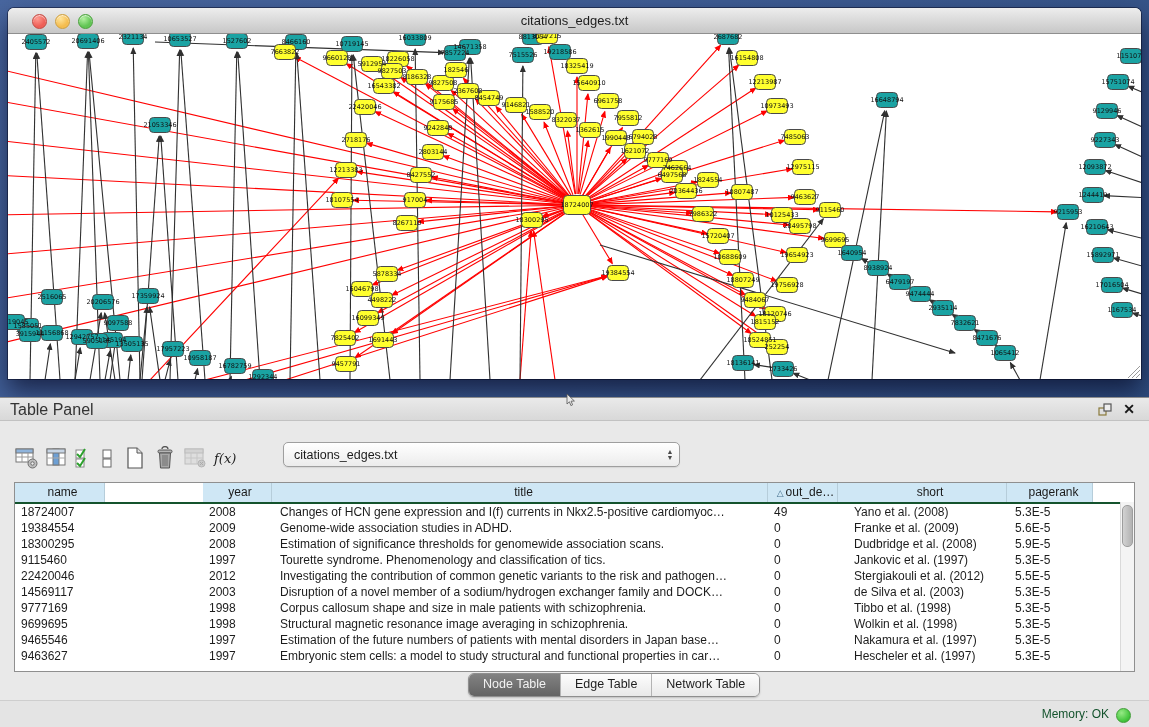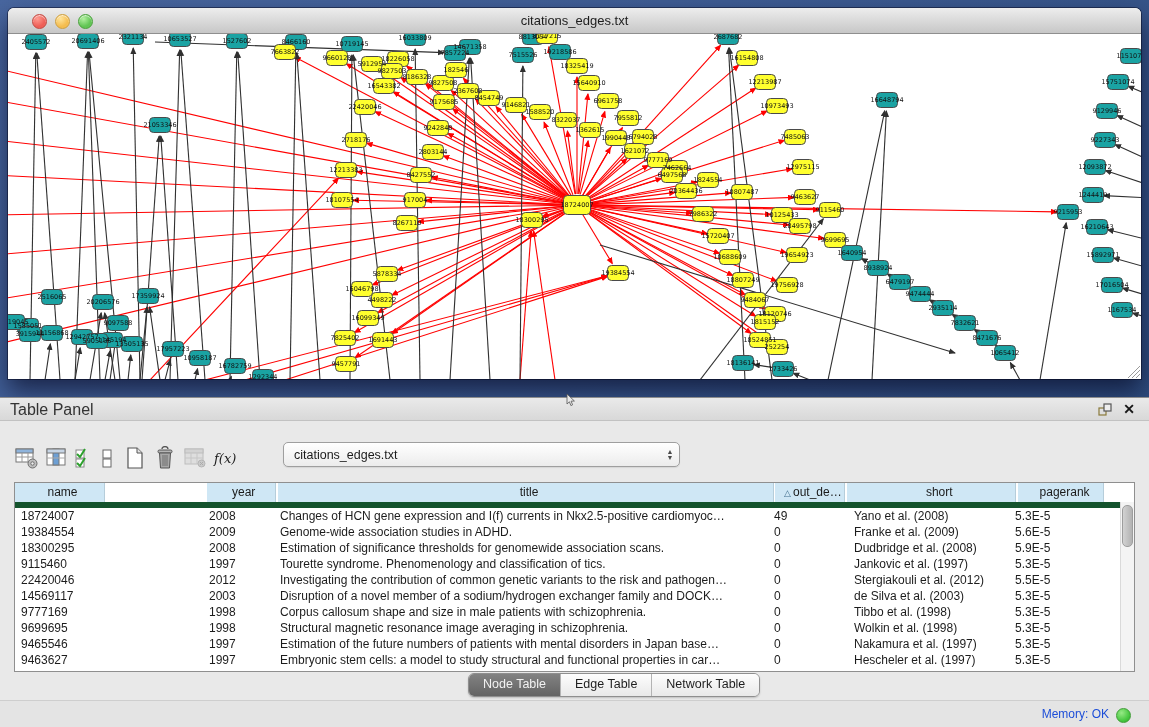--- a/index.html
+++ b/index.html
@@ -40,21 +40,21 @@
   .combo{position:absolute;left:283px;top:21px;width:397px;height:25px;box-sizing:border-box;
     border:1px solid #9f9f9f;border-radius:5px;background:linear-gradient(#ffffff,#ececec);
     display:flex;align-items:center;cursor:pointer;box-shadow:0 1px 1px rgba(0,0,0,.08);}
   .combo .val{flex:1;padding-left:10px;font-size:12.5px;color:#1b1b1b;
     white-space:nowrap;overflow:hidden;}
   .combo .stepper{width:18px;height:100%;display:flex;flex-direction:column;
     align-items:center;justify-content:center;color:#4a4a4a;font-size:7px;line-height:6px;}
   
   .dtable{position:absolute;left:14px;top:61px;width:1121px;height:190px;box-sizing:border-box;
     border:1px solid #8f8f8f;background:#fff;overflow:hidden;}
-  .thead{display:flex;height:19px;border-bottom:6px solid #14532d;justify-content:space-between;}
+  .thead{display:flex;height:19px;border-bottom:2px solid #14532d;}
   .thead>div{box-sizing:border-box;background:#cfe7f5;border-right:1px solid #b6cdda;
     font-size:12px;color:#1a1a1a;text-align:center;line-height:18px;
     white-space:nowrap;overflow:hidden;cursor:pointer;}
   .thead>div .sort{font-size:9px;color:#44708e;margin-right:2px;}
   .thead>div.filler{background:#fff;border-right:none;cursor:default;}
   .tr{display:flex;height:16px;}
   .tr>div{box-sizing:border-box;font-size:12px;color:#1c1c1c;line-height:16px;
     white-space:nowrap;overflow:hidden;}
   .c1{width:90px;padding-left:6px;} .c2{width:98px;padding-left:6px;margin-top:28px;}
   .c3{width:69px;padding-left:6px;} .c4{width:496px;padding-left:8px;}
@@ -68,21 +68,21 @@
   .tabs{position:absolute;left:428px;top:252px;display:flex;height:22px;
     border:1px solid #8f8f8f;border-radius:6px;overflow:hidden;
     box-shadow:0 1px 2px rgba(0,0,0,.18);margin-left:40px;}
   .tab{padding:0 14px;line-height:21px;font-size:12.5px;color:#1e1e1e;cursor:pointer;
     background:linear-gradient(#fdfdfd,#e9e9e9);}
   .tab + .tab{border-left:1px solid #b3b3b3;}
   .tab.selected{background:linear-gradient(#828282,#636363);color:#f2f2f2;border-left:none;}
   
   .status{position:absolute;left:0;top:700px;width:1149px;height:27px;background:#e4e4e4;
     border-top:1px solid #cecece;box-sizing:border-box;}
-  .status .mem{position:absolute;right:40px;top:0;line-height:26px;font-size:12px;color:#1d4ed8;}
+  .status .mem{position:absolute;right:40px;top:0;line-height:26px;font-size:12px;color:#14532d;}
   .status .dot{position:absolute;right:18px;top:7px;width:13px;height:13px;border-radius:50%;
     background:radial-gradient(circle at 35% 30%,#97ea86,#44c63e 65%,#2ea32a);
     border:1px solid #3f9e36;}
 </style>
 </head>
 <body>
 
 <div class="desktop">
   <div class="net-window">
     <div class="titlebar">

